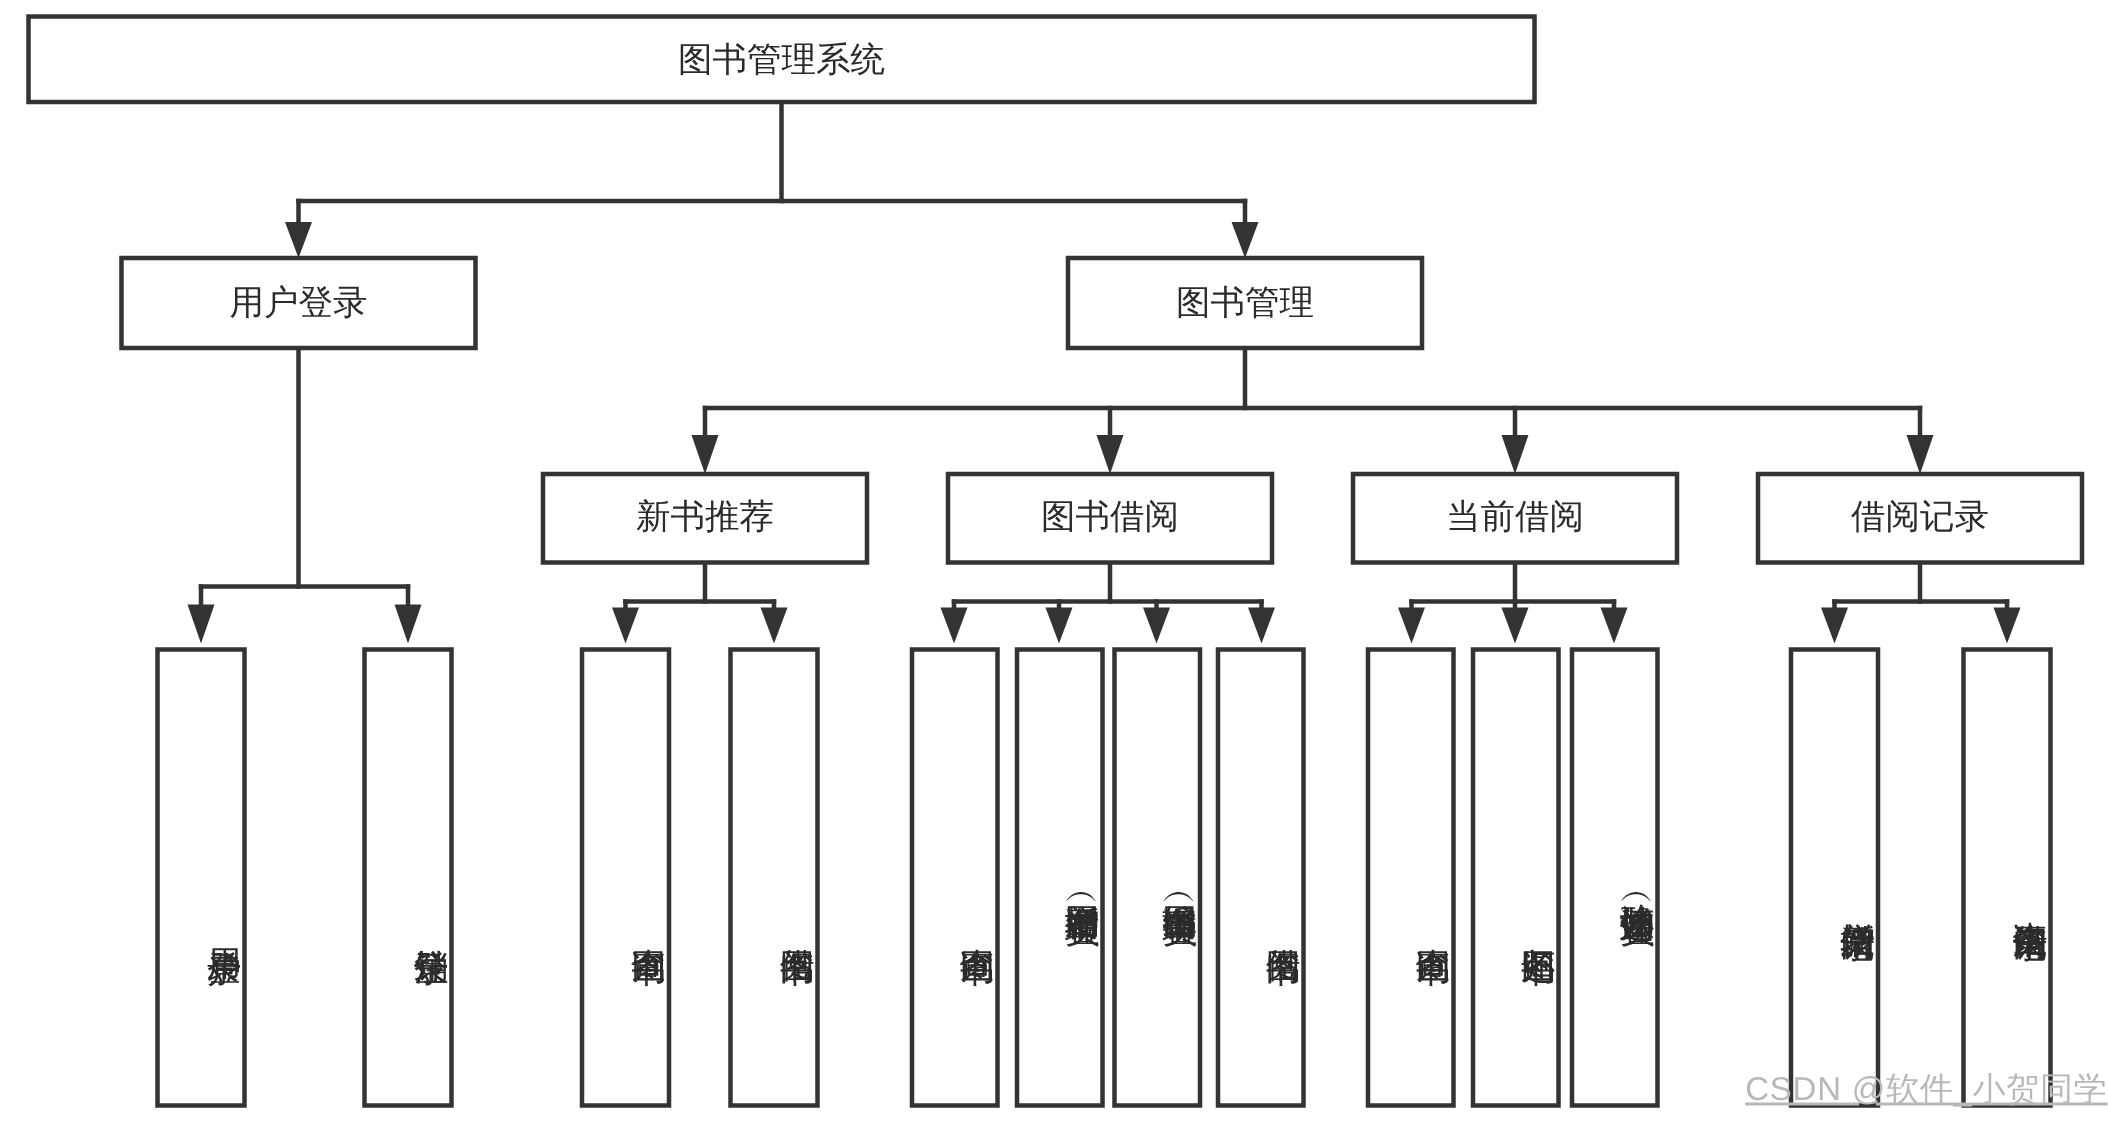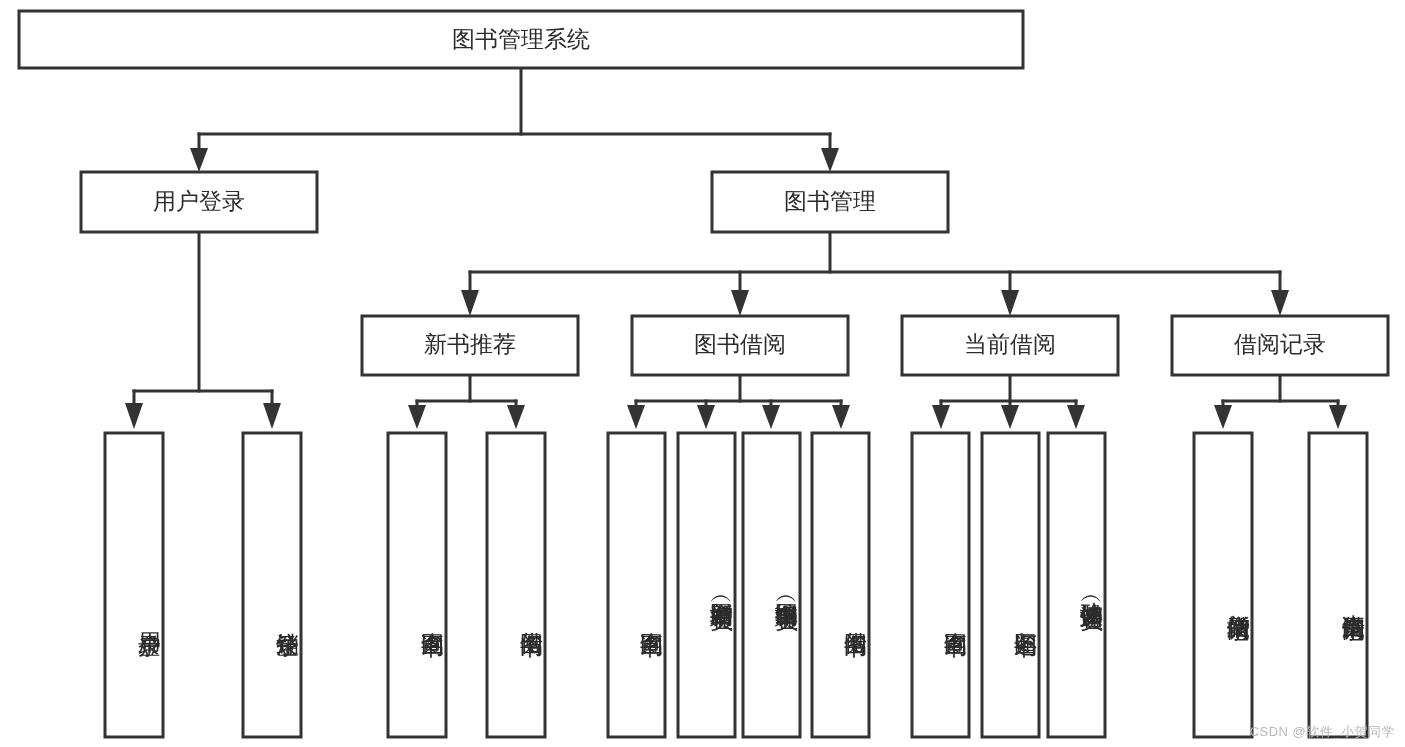--- a/index.html
+++ b/index.html
@@ -60,27 +60,28 @@
     text-align: center;
     letter-spacing: 1px;
     white-space: nowrap;
     display: flex;
     align-items: flex-start;
     justify-content: center;
     pointer-events: none;
   }
   .watermark {
     position: absolute;
-    right: 10px;
+    right: 0;
     bottom: 6px;
     font-family: "Liberation Sans", "DejaVu Sans", sans-serif;
-    font-size: 13px;
+    font-size: 22px;
     color: #b8b8b8;
     white-space: nowrap;
     letter-spacing: 0.5px;
+    text-decoration: underline;
   }
 </style>
 </head>
 <body>
 
 <div id="diagram-root">
 
   <svg id="flowchart" viewBox="0 0 1405 747">
     <defs></defs>
 

